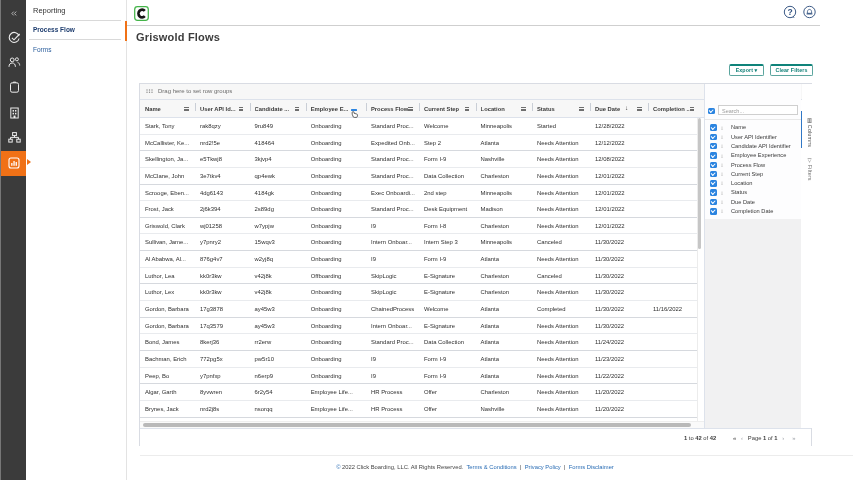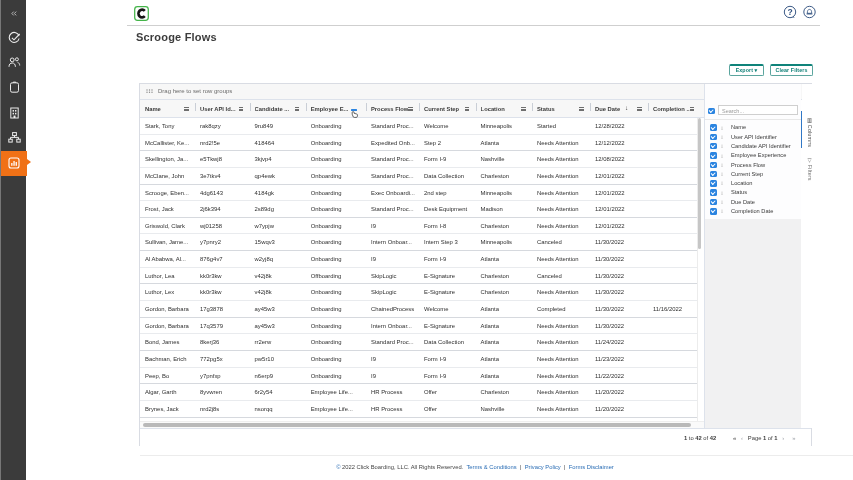--- a/index.html
+++ b/index.html
@@ -147,36 +147,44 @@
     <div class="sicon" style="top:157px;">
       <svg width="12" height="12" viewBox="0 0 12 12">
           <rect x="1" y="1" width="10" height="10" rx="2" fill="none" stroke="#fff" stroke-width="1.1"></rect>
           <rect x="3.2" y="6" width="1.3" height="2.8" fill="#fff"></rect>
           <rect x="5.4" y="4" width="1.3" height="4.8" fill="#fff"></rect>
           <rect x="7.6" y="5" width="1.3" height="3.8" fill="#fff"></rect>
         </svg>
     </div>
   </div>
 
+  <div id="menupanel" class="abs">
+    <div id="mp-title">Reporting</div>
+    <div class="mp-sep" style="top:20px;"></div>
+    <div id="mp-item1">Process Flow</div>
+    <div class="mp-sep" style="top:38.5px;"></div>
+    <div id="mp-item2">Forms</div>
+    <div id="mp-ind"></div>
+  </div>
 
   <div id="main" class="abs">
     <div id="topbar-line"></div>
     <svg id="logo-svg" class="abs" style="left:6.5px; top:5.5px;" width="15" height="15" viewBox="0 0 15 15">
       <rect x="0.7" y="0.7" width="13.6" height="13.6" rx="2.8" fill="none" stroke="#44b449" stroke-width="1.25"></rect>
       <path d="M10.8 4.9 A3.65 3.9 0 1 0 10.8 10.2" fill="none" stroke="#141414" stroke-width="2.7"></path>
     </svg>
     <svg class="abs" style="left:656px; top:5px;" width="40" height="15" viewBox="0 0 40 15">
       <circle cx="7" cy="7" r="5.7" fill="none" stroke="#31517f" stroke-width="0.95"></circle>
       <path d="M10.2 11.2 L11.8 12.6 L9.4 12.6 Z" fill="#31517f"></path>
       <text x="7" y="9.9" font-size="8.5" font-weight="bold" fill="#31517f" text-anchor="middle" font-family="Liberation Sans">?</text>
       <circle cx="26.5" cy="7" r="5.7" fill="none" stroke="#31517f" stroke-width="0.95"></circle>
       <path d="M24.3 8.3 C24.3 5.9 24.9 4.4 26.5 4.4 C28.1 4.4 28.7 5.9 28.7 8.3 Z" fill="none" stroke="#31517f" stroke-width="0.85"></path>
       <path d="M23.6 8.9 H29.4" stroke="#31517f" stroke-width="1.1"></path>
     </svg>
-    <div id="h1">Scrooge Flows</div>
+    <div id="h1">Griswold Flows</div>
     <div class="btn" id="btn-export">Export&nbsp;▾</div>
     <div class="btn" id="btn-clear">Clear Filters</div>
 
     <div id="grid">
       <div id="dragbar">
         <svg class="abs" style="left:6px; top:5px;" width="7" height="6" viewBox="0 0 7 6">
             <circle cx="1" cy="1" r=".7" fill="#888"></circle>
             <circle cx="3.5" cy="1" r=".7" fill="#888"></circle>
             <circle cx="6" cy="1" r=".7" fill="#888"></circle>
             <circle cx="1" cy="3.2" r=".7" fill="#888"></circle>

